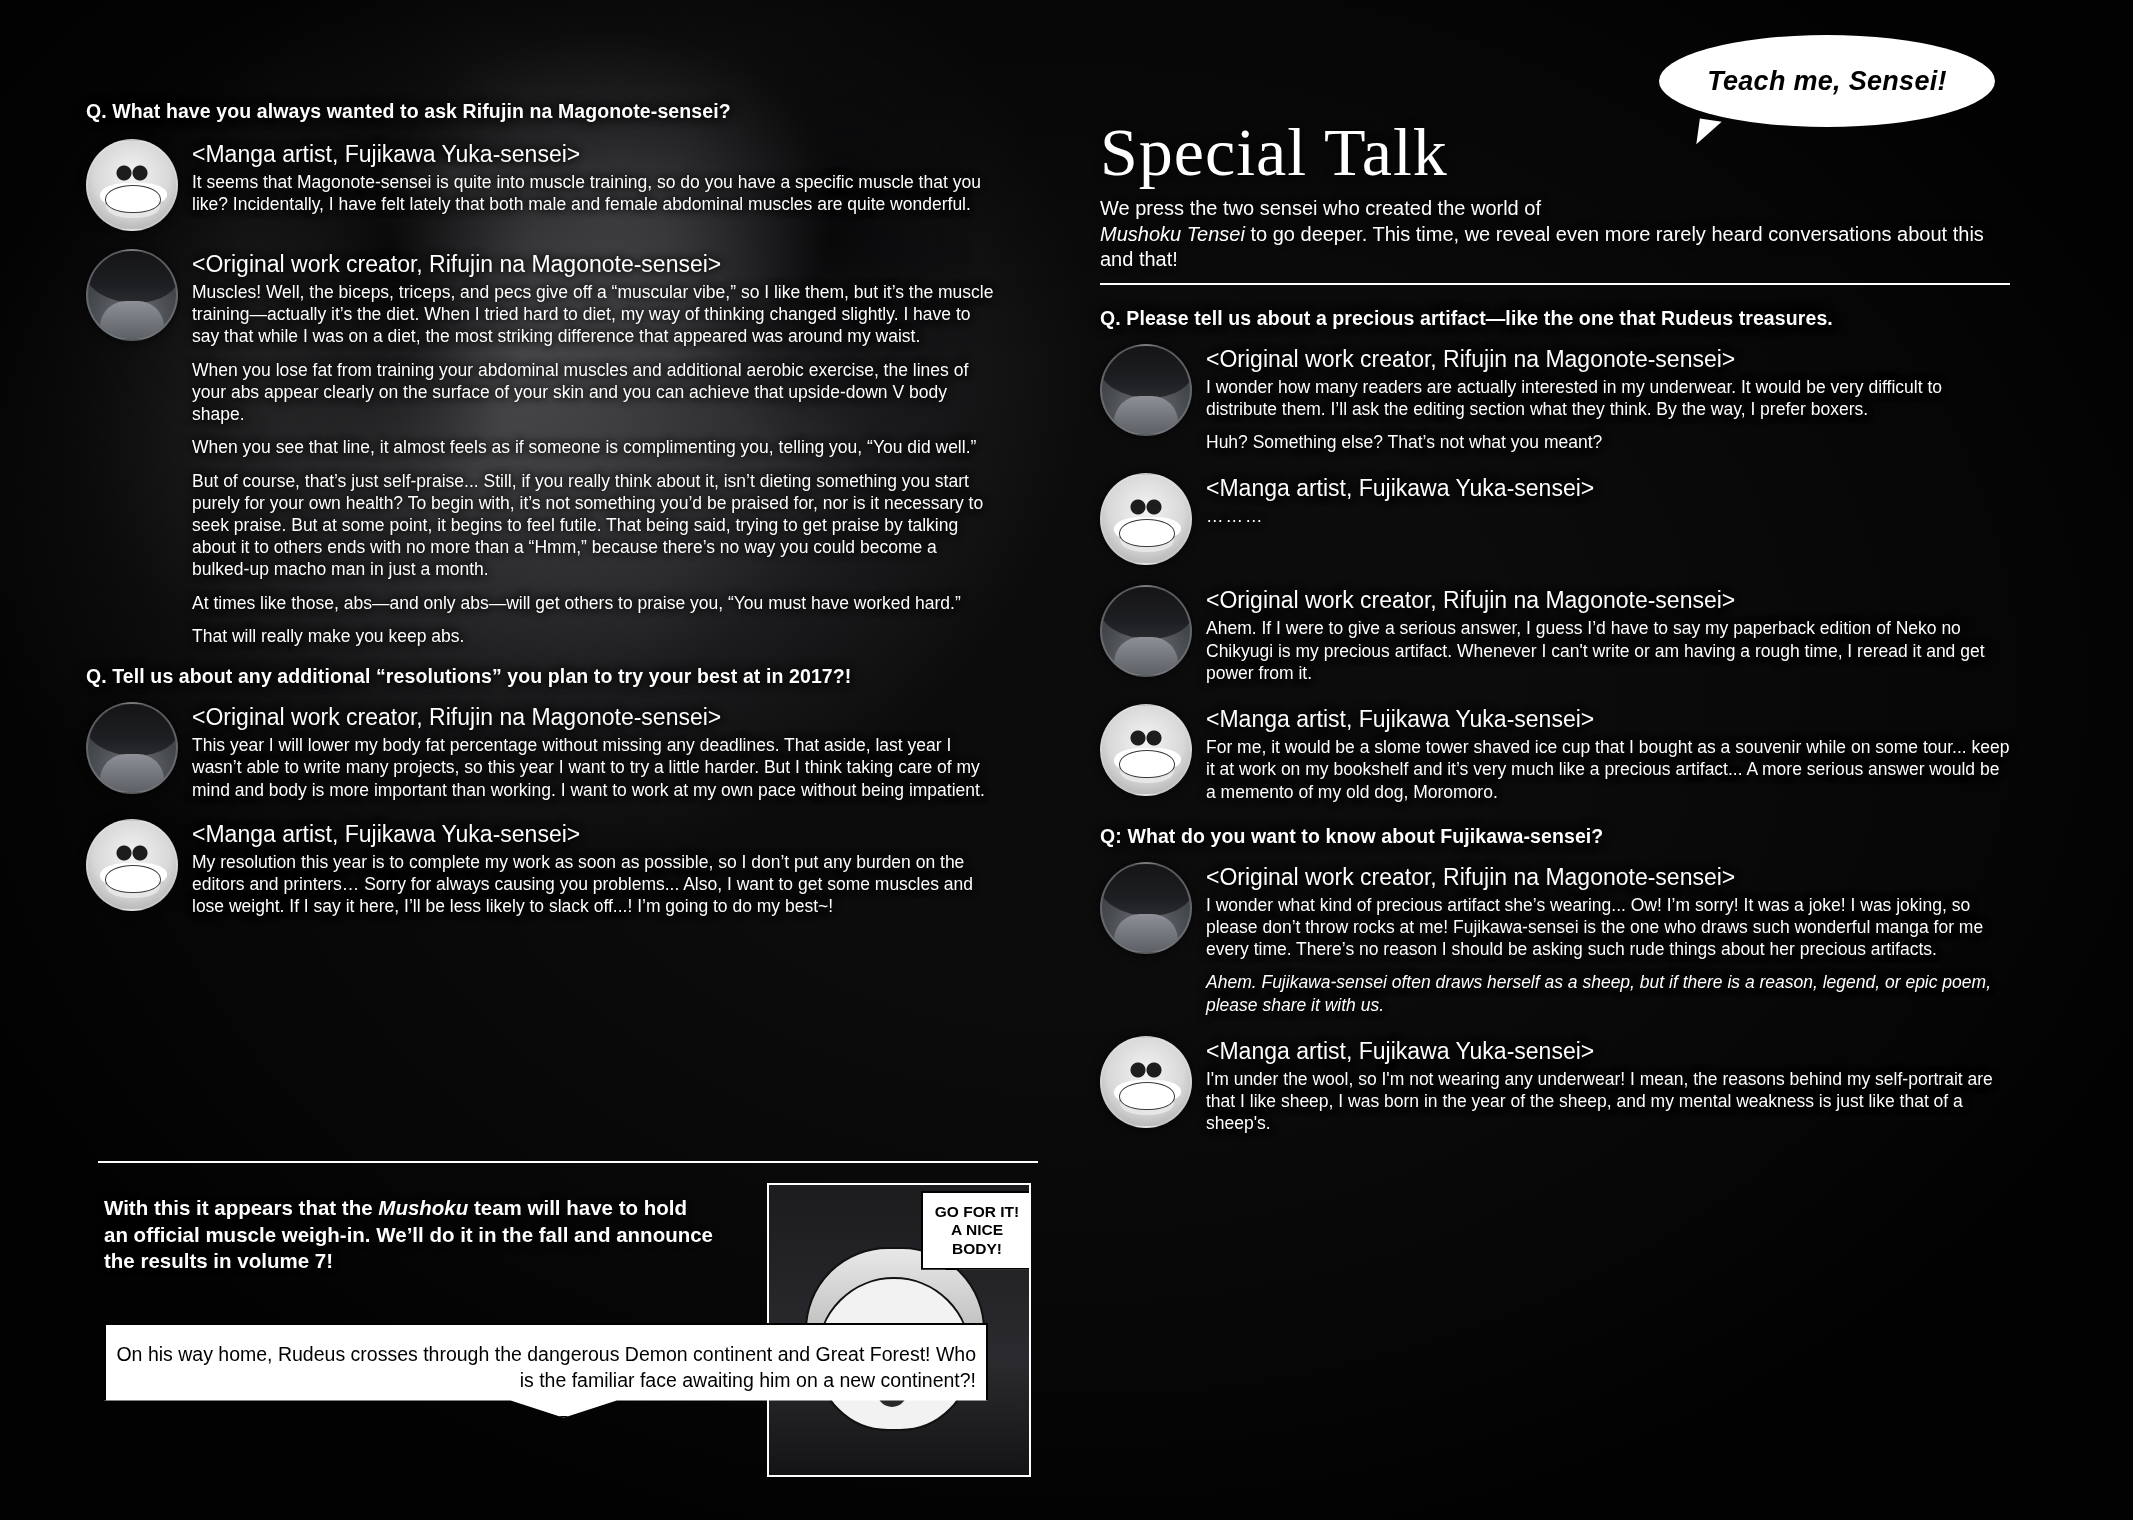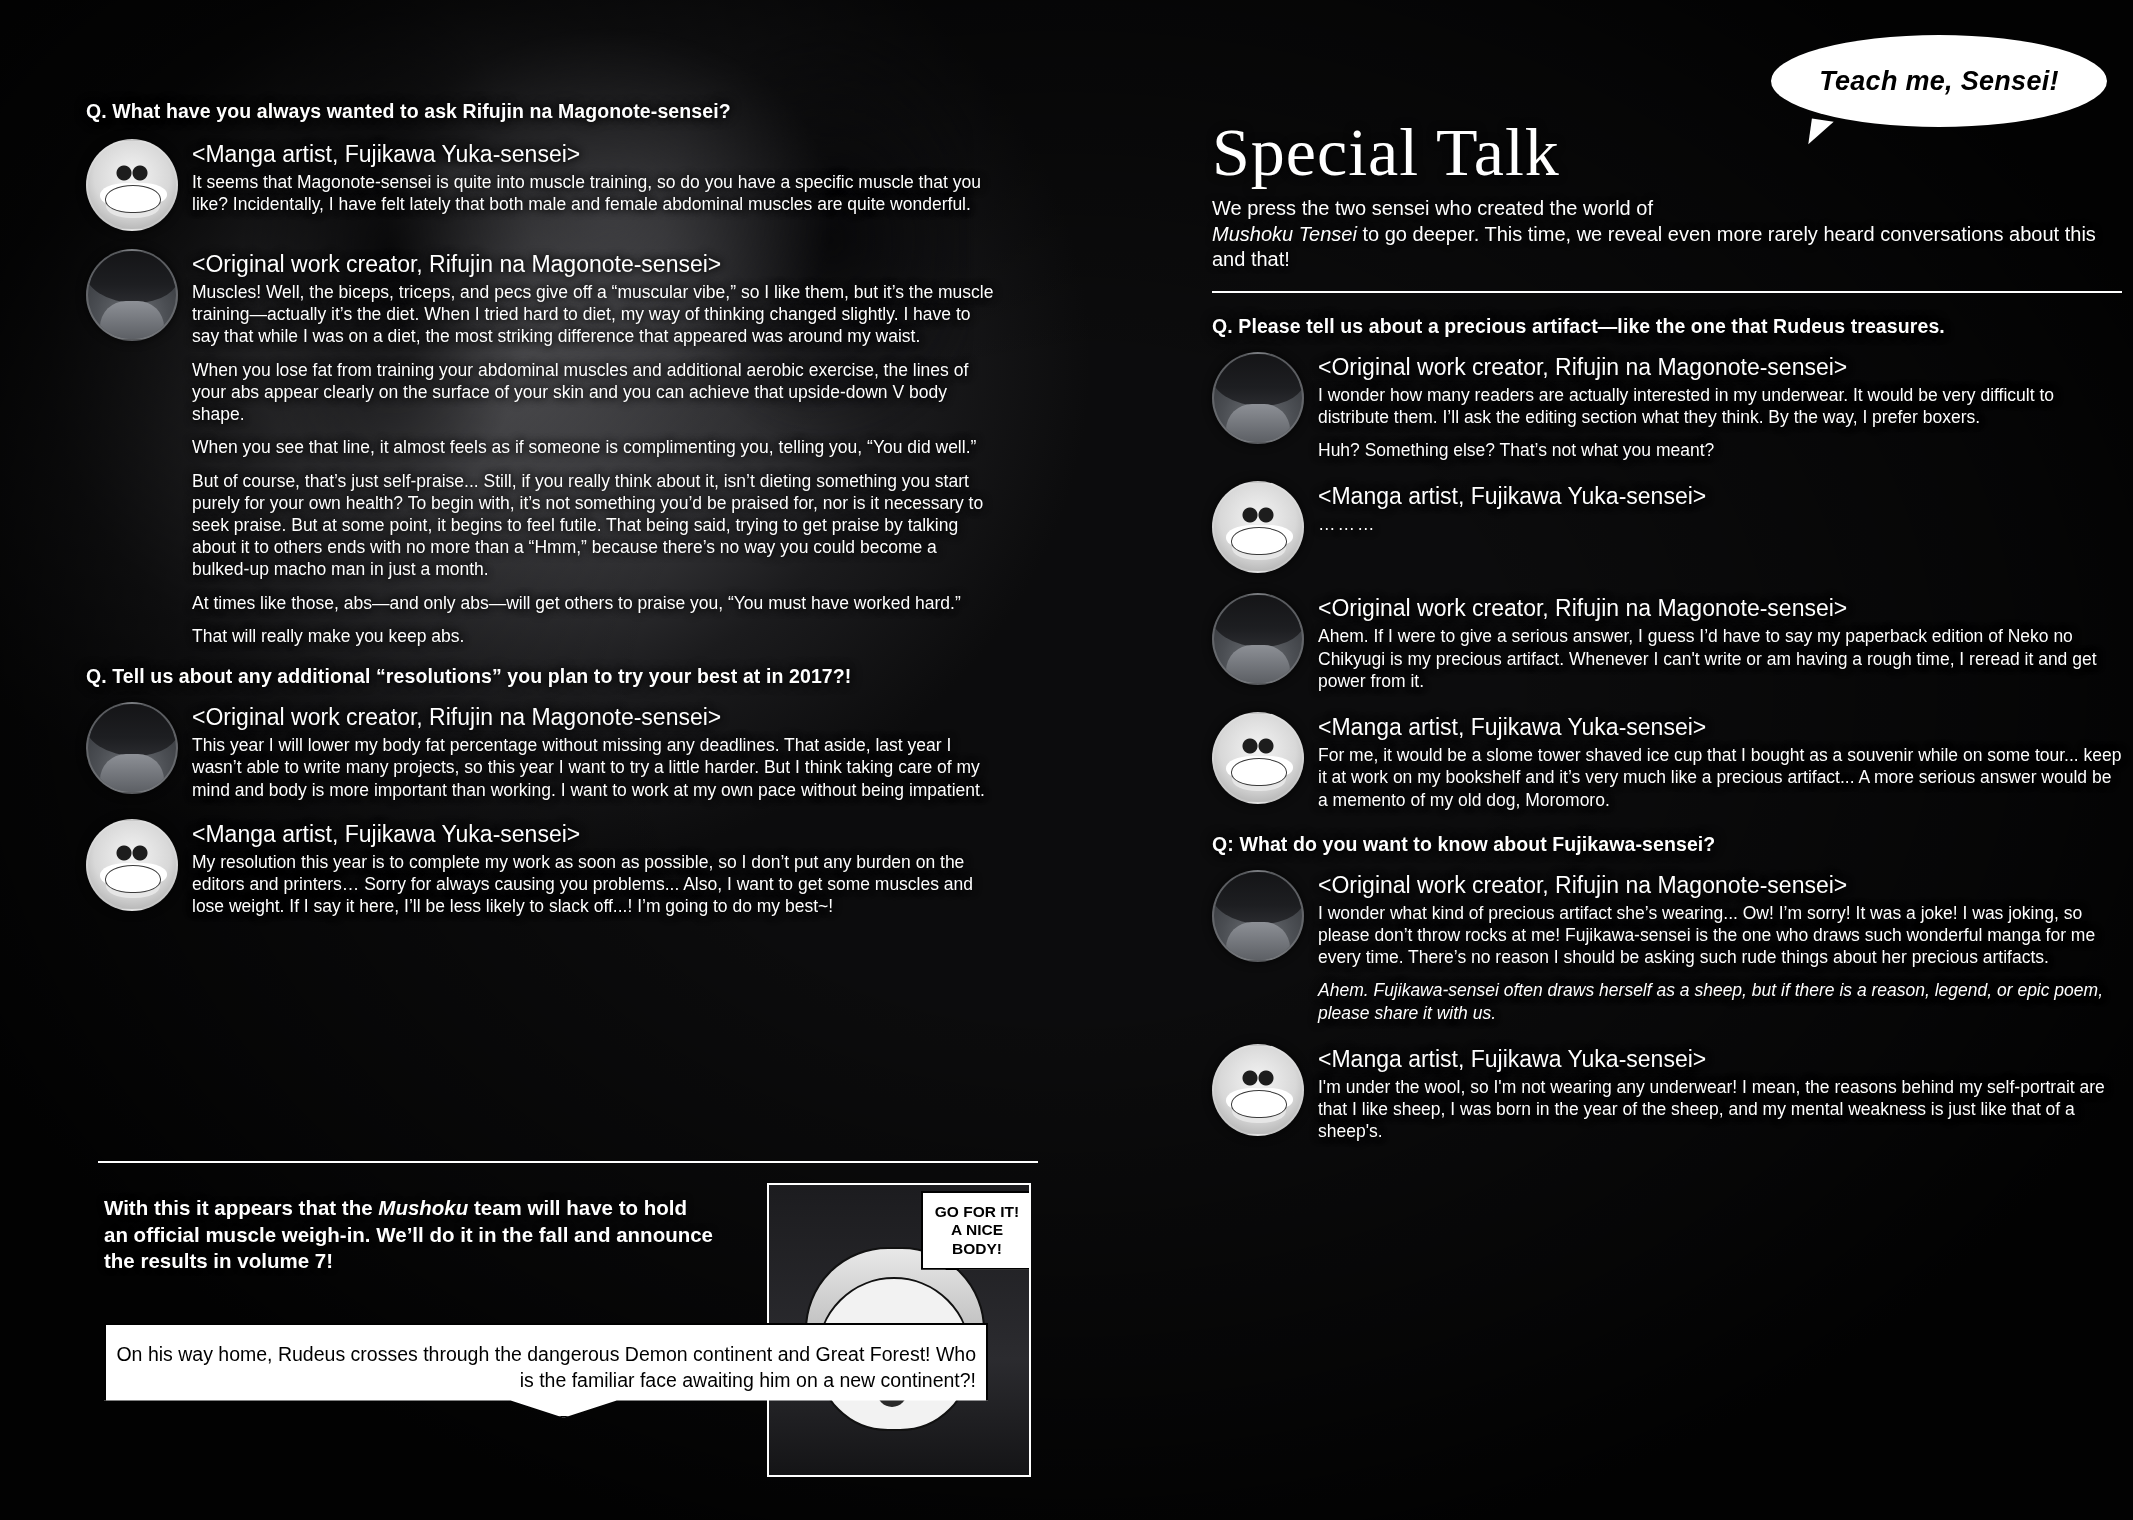--- a/index.html
+++ b/index.html
@@ -148,21 +148,21 @@
   .col-left .q1 { margin-bottom: 16px; }
   .col-left .entry { margin-bottom: 18px; }
 
   .q-res {
     margin: 16px 0 14px 0;
   }
 
   
   .col-right {
     position: absolute;
-    left: 1212px; top: 30px;
+    left: 1100px; top: 30px;
     width: 910px;
   }
   .special-header {
     position: relative;
     margin-bottom: 8px;
   }
   .speech-bubble {
     position: absolute;
     right: 18px; top: 8px;
     width: 330px; height: 86px;
@@ -195,21 +195,21 @@
     line-height: 1;
     letter-spacing: 1px;
     padding-top: 88px;
     color: #ffffff;
     text-shadow: 0 0 10px rgba(0,0,0,0.9);
   }
   .special-lede {
     font-size: 20px;
     line-height: 1.28;
     margin-top: 10px;
-    padding-bottom: 18px;
+    padding-bottom: 10px;
     border-bottom: 2px solid #ffffff;
     text-shadow: 0 0 7px rgba(0,0,0,0.95);
   }
   .col-right .q-line { margin: 22px 0 14px 0; }
   .col-right .entry { margin-bottom: 20px; }
 
   
   .bottom-block {
     position: absolute;
     left: 62px; top: 1175px;

